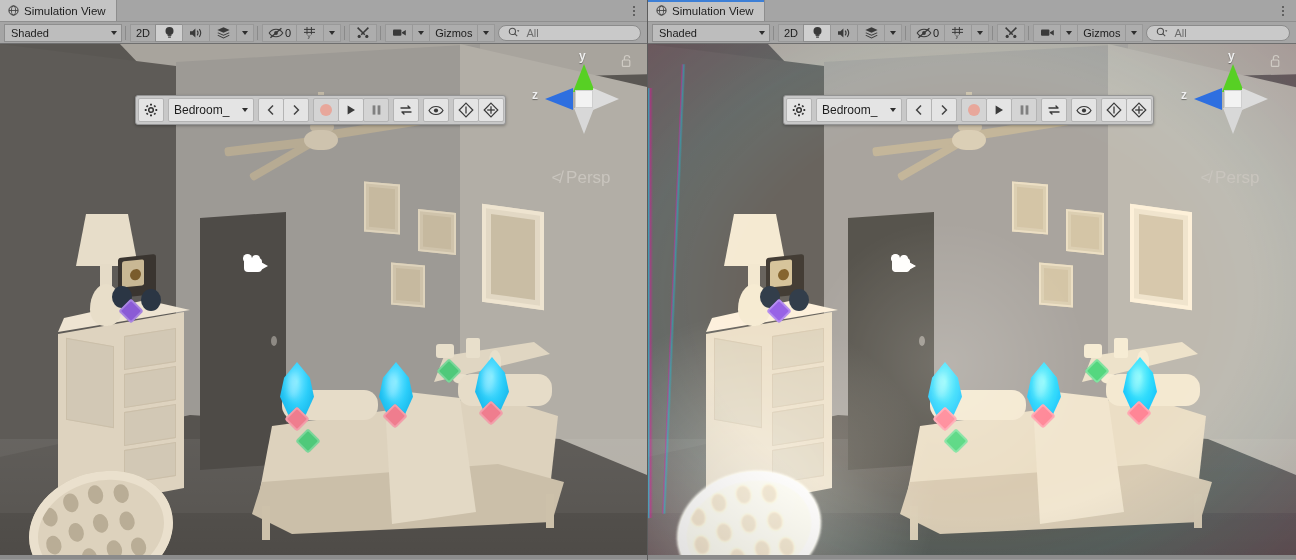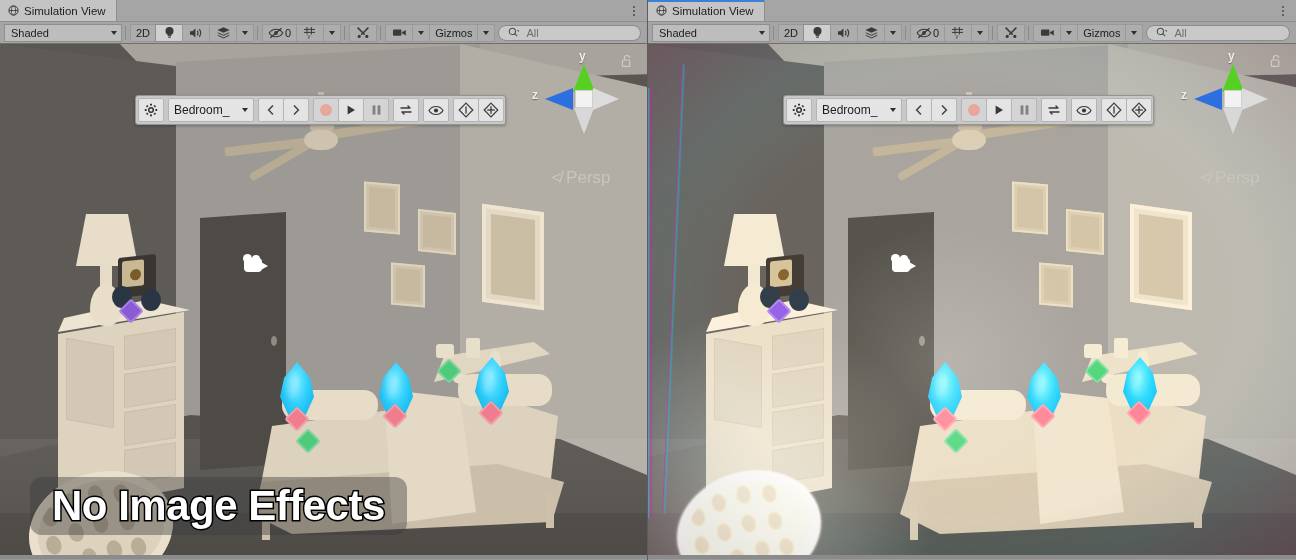--- a/index.html
+++ b/index.html
@@ -513,23 +513,20 @@
         <div class="cone cone-up"></div>
         <div class="cone cone-left"></div>
         <div class="cone cone-right"></div>
         <div class="cone cone-down"></div>
         <div class="gz-cube"></div>
         <span class="ax y">y</span>
         <span class="ax z">z</span>
         <div class="persp">≮ Persp</div>
       </div>
 
-      <div class="caption">
-        <span>No Image Effects</span>
-      </div>
       <div class="bottom-border"></div>
     </div>
   </div>
 
   <div class="panel right">
 
     <div class="tabstrip">
       <div class="tab active-accent">
         <span class="globe">
           <svg width="11" height="11" viewBox="0 0 11 11">

